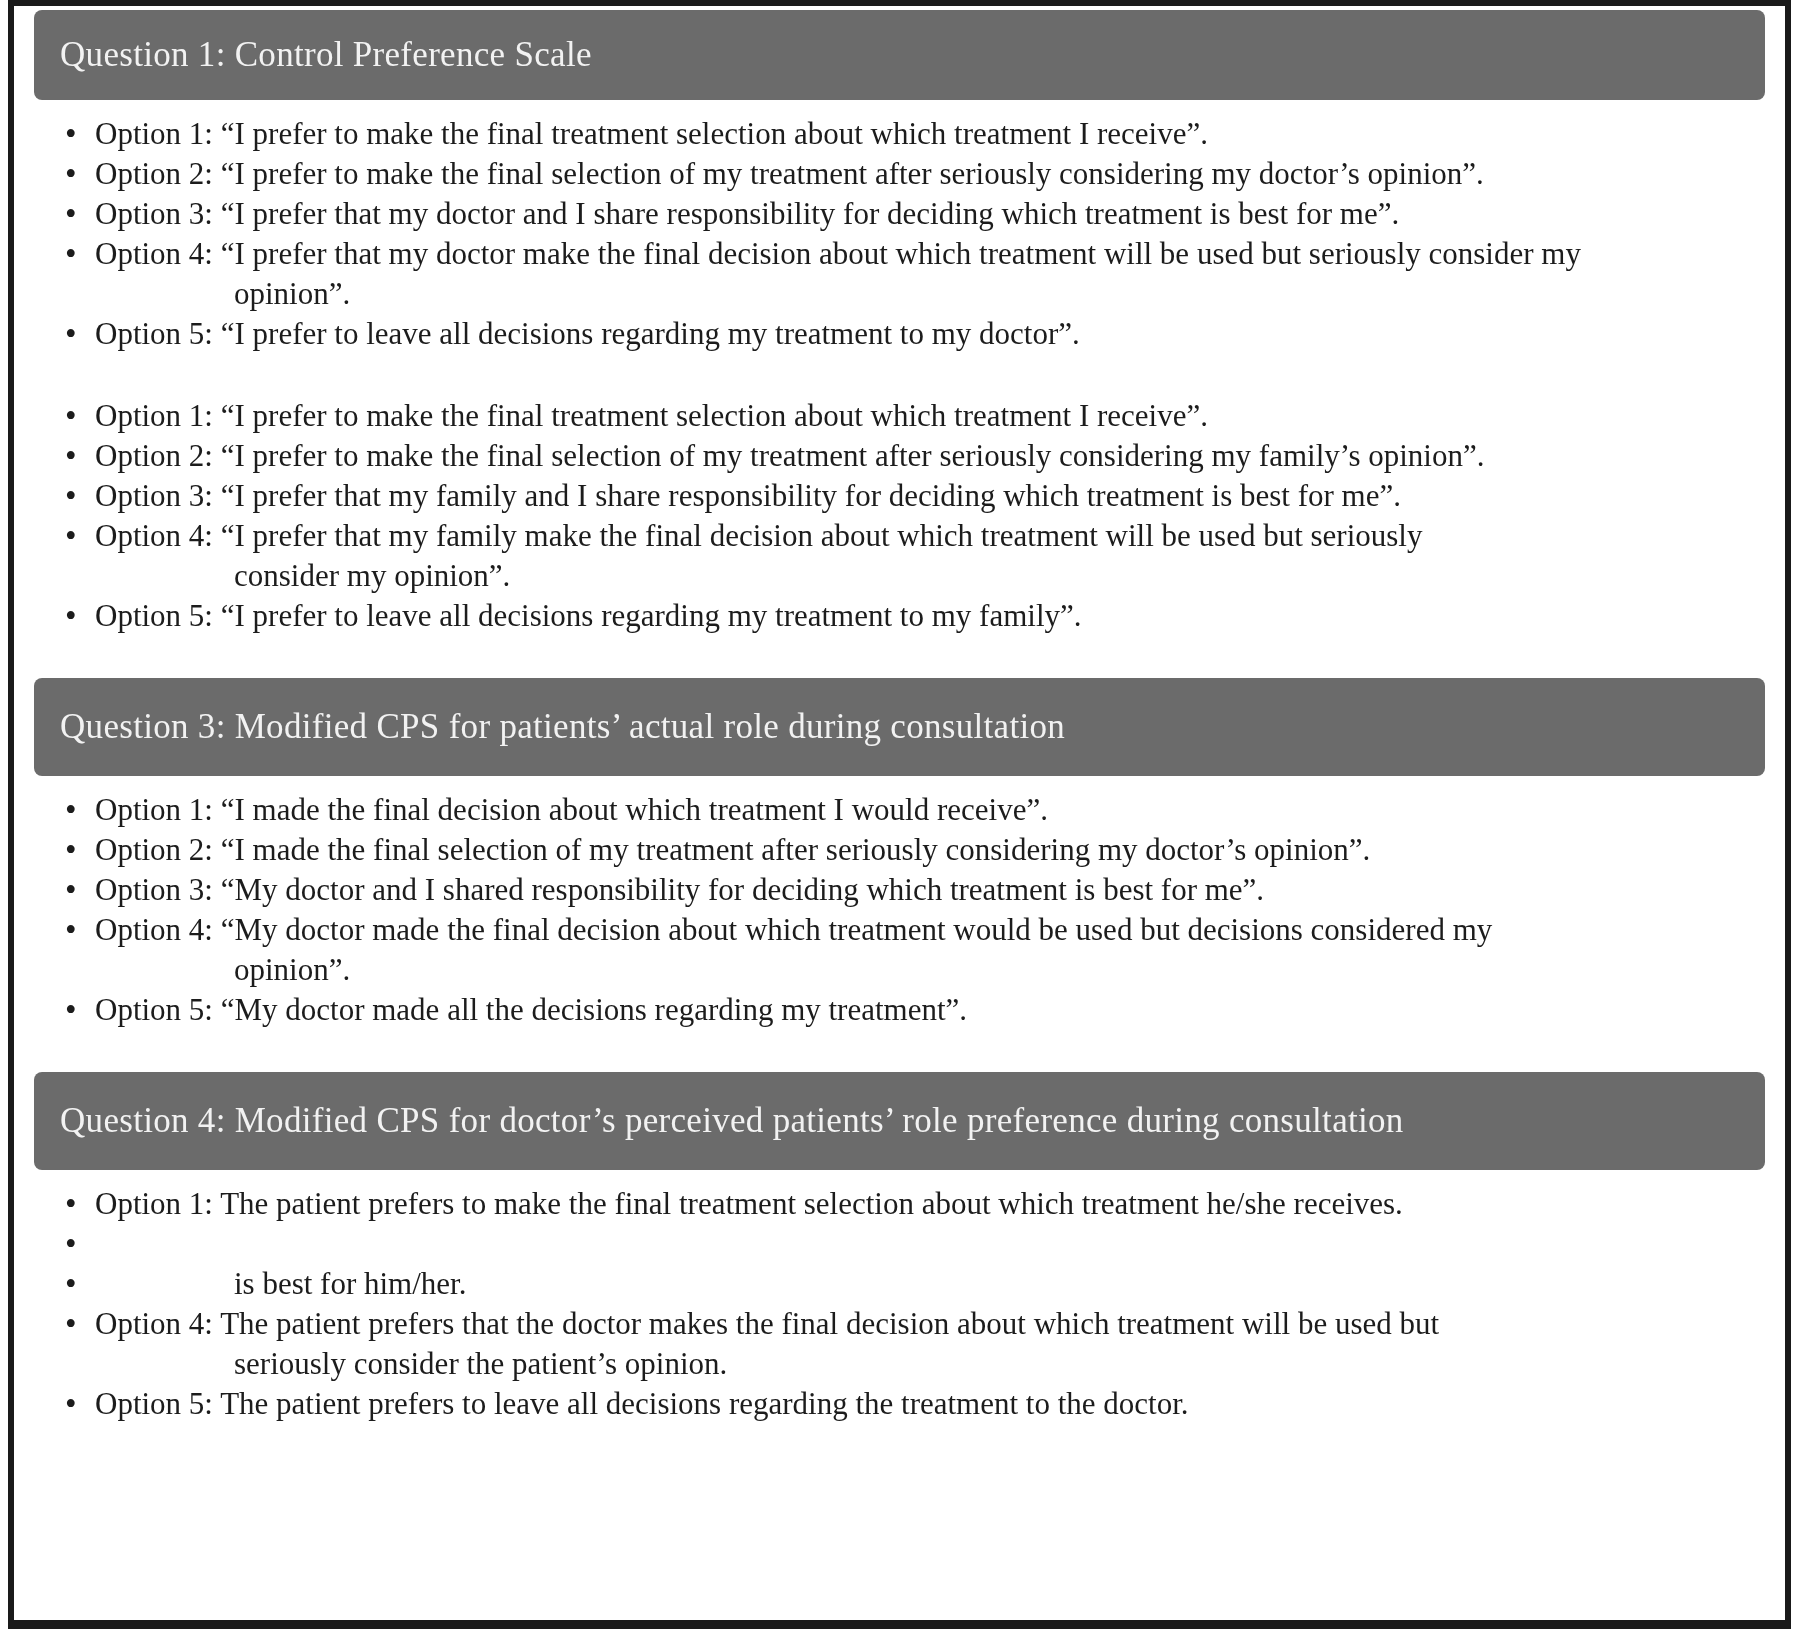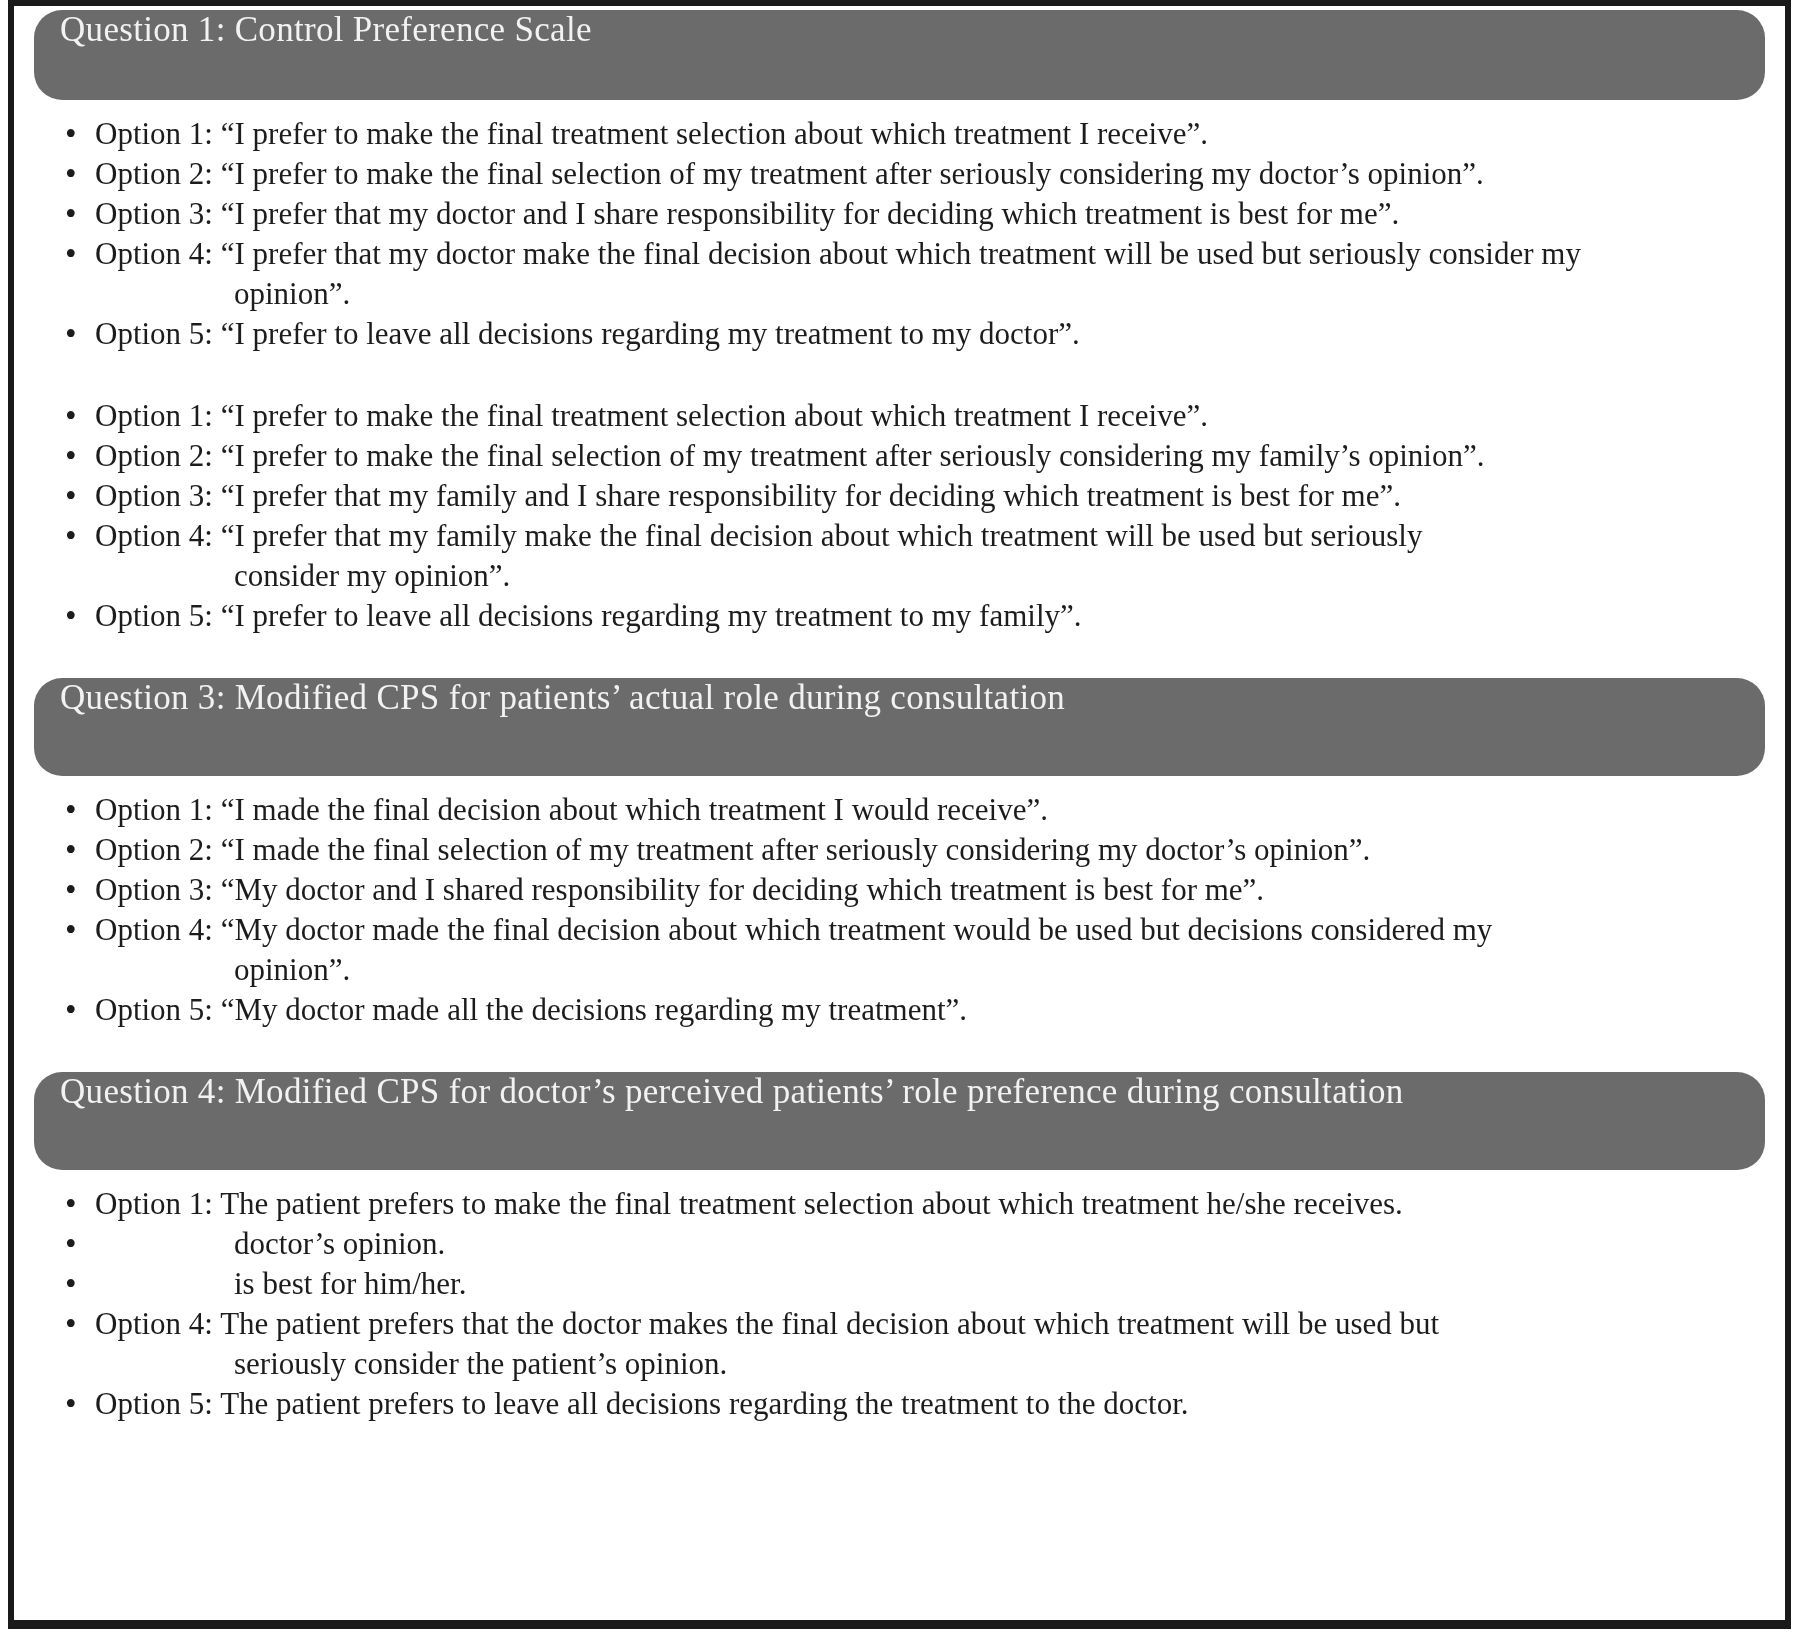--- a/index.html
+++ b/index.html
@@ -24,23 +24,23 @@
     border-width: 6px 6px 9px 6px;
     background: var(--page-bg);
     overflow: hidden;
   }
   .question-section { margin-top: 0; }
   .question-section + .question-section { margin-top: 42px; }
   .section-header {
     margin: 4px 20px 0 20px;
     height: 98px;
     background: var(--header-bg);
-    border-radius: 28px;
+    border-radius: 8px;
     display: flex;
-    align-items: flex-start;
+    align-items: center;
     padding: 0 26px;
   }
   .question-section:first-child .section-header { height: 90px; }
   .section-title {
     color: var(--header-text);
     font-size: 35px;
     letter-spacing: 0.3px;
     white-space: nowrap;
   }
   ul.options {
@@ -206,21 +206,20 @@
   <li class="option">
     <span class="bullet">•</span>
     <span class="option-text">
             <span class="line">Option 1: The patient prefers to make the final treatment selection about which treatment he/she receives.</span>
           </span>
   </li>
 
   <li class="option">
     <span class="bullet">•</span>
     <span class="option-text">
-            <span class="line cont">doctor’s opinion.</span>
           </span>
   </li>
 
   <li class="option">
     <span class="bullet">•</span>
     <span class="option-text">
             <span class="line cont">is best for him/her.</span>
           </span>
   </li>
 

